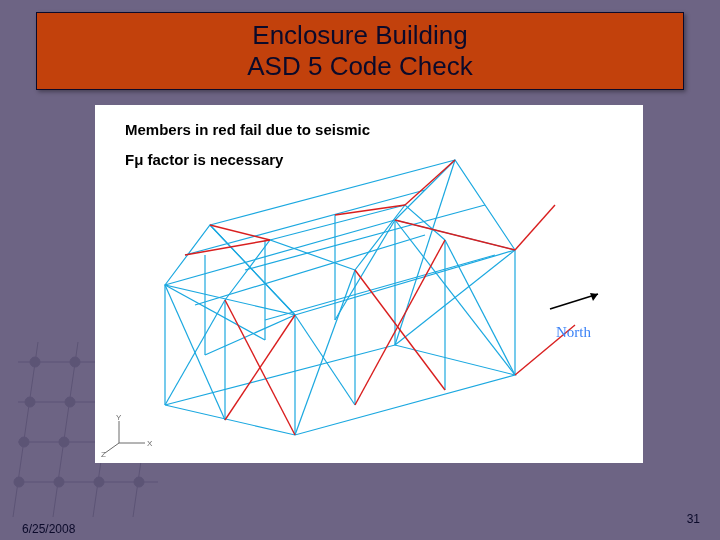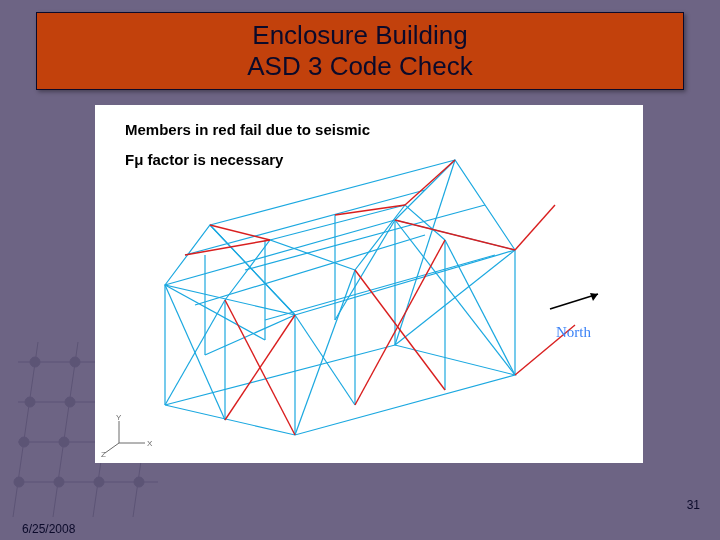--- a/index.html
+++ b/index.html
@@ -68,21 +68,21 @@
   }
   .coord text { font: 8px Arial; fill: #6b6b6b; }
   .footer-date {
     position: absolute;
     left: 22px; bottom: 4px;
     color: #0b0a2a;
     font-size: 12px;
   }
   .footer-page {
     position: absolute;
-    right: 20px; bottom: 28px;
+    right: 20px; bottom: 14px;
     color: #0b0a2a;
     font-size: 12px;
     margin-top: 9px;
   }
   .wire {
     position: absolute;
     inset: 0;
     width: 100%; height: 100%;
   }
 </style>
@@ -114,21 +114,21 @@
     <circle cx="11" cy="140" r="5"></circle>
       <circle cx="51" cy="140" r="5"></circle>
       <circle cx="91" cy="140" r="5"></circle>
       <circle cx="131" cy="140" r="5"></circle>
   </g>
 </svg>
 
 <div class="title-box">
   <div class="t">
     <span>Enclosure Building</span><br>
-    <span>ASD 3 Code Check</span>
+    <span>ASD 5 Code Check</span>
   </div>
 </div>
 
 <div class="figure">
   <div class="fig-text fig-t1">Members in red fail due to seismic</div>
   <div class="fig-text fig-t2">Fμ factor is necessary</div>
 
   <svg class="wire" viewBox="0 0 548 358">
     <g stroke="#1ba8e0" stroke-width="1.2" fill="none">
 

